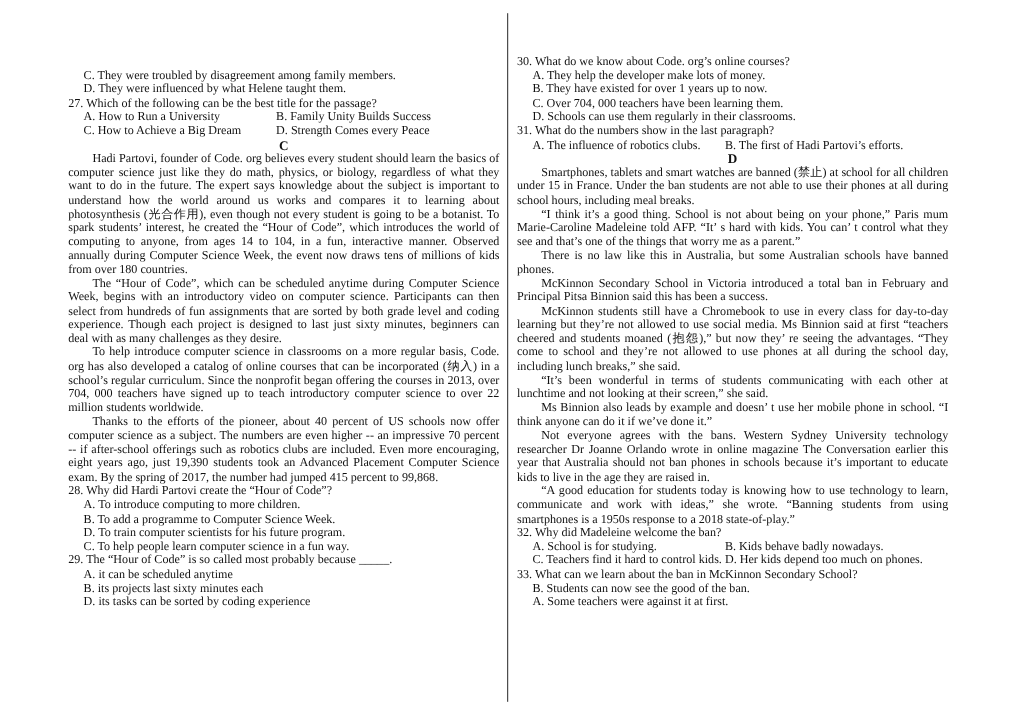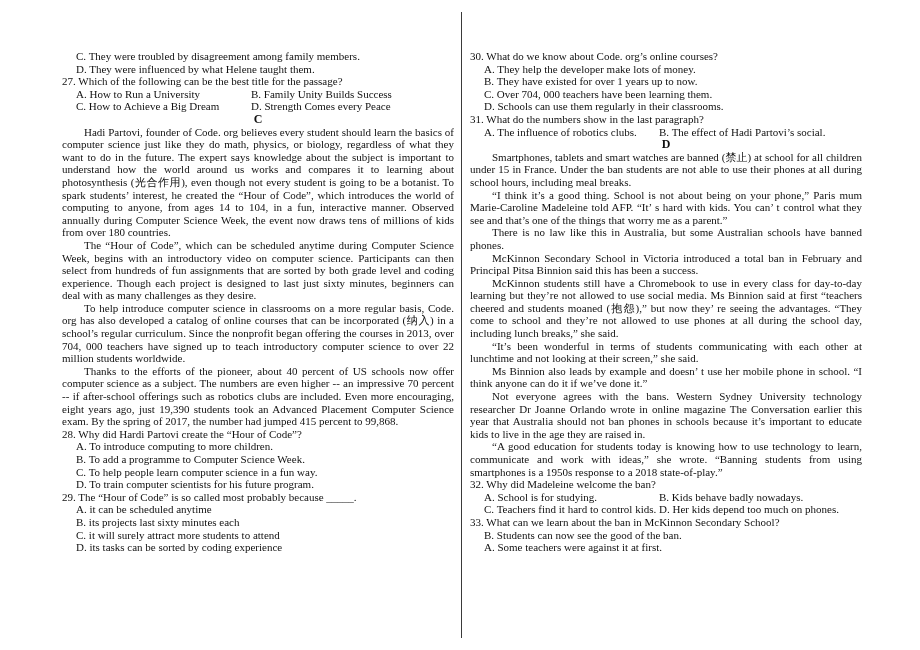--- a/index.html
+++ b/index.html
@@ -42,36 +42,35 @@
         <div class="block pair"><span class="opt-l">A. How to Run a University</span><span class="opt-r">B. Family Unity Builds Success</span></div>
         <div class="block pair"><span class="opt-l">C. How to Achieve a Big Dream</span><span class="opt-r">D. Strength Comes every Peace</span></div>
         <div class="block section">C</div>
         <div class="block para">Hadi Partovi, founder of Code. org believes every student should learn the basics of computer science just like they do math, physics, or biology, regardless of what they want to do in the future. The expert says knowledge about the subject is important to understand how the world around us works and compares it to learning about photosynthesis (光合作用), even though not every student is going to be a botanist. To spark students’ interest, he created the “Hour of Code”, which introduces the world of computing to anyone, from ages 14 to 104, in a fun, interactive manner. Observed annually during Computer Science Week, the event now draws tens of millions of kids from over 180 countries.</div>
         <div class="block para">The “Hour of Code”, which can be scheduled anytime during Computer Science Week, begins with an introductory video on computer science. Participants can then select from hundreds of fun assignments that are sorted by both grade level and coding experience. Though each project is designed to last just sixty minutes, beginners can deal with as many challenges as they desire.</div>
         <div class="block para">To help introduce computer science in classrooms on a more regular basis, Code. org has also developed a catalog of online courses that can be incorporated (纳入) in a school’s regular curriculum. Since the nonprofit began offering the courses in 2013, over 704, 000 teachers have signed up to teach introductory computer science to over 22 million students worldwide.</div>
         <div class="block para">Thanks to the efforts of the pioneer, about 40 percent of US schools now offer computer science as a subject. The numbers are even higher -- an impressive 70 percent -- if after-school offerings such as robotics clubs are included. Even more encouraging, eight years ago, just 19,390 students took an Advanced Placement Computer Science exam. By the spring of 2017, the number had jumped 415 percent to 99,868.</div>
         <div class="block question">28. Why did Hardi Partovi create the “Hour of Code”?</div>
         <div class="block option">A. To introduce computing to more children.</div>
         <div class="block option">B. To add a programme to Computer Science Week.</div>
+        <div class="block option">D. To train computer scientists for his future program.</div>
         <div class="block option">C. To help people learn computer science in a fun way.</div>
-        <div class="block option">D. To train computer scientists for his future program.</div>
         <div class="block question">29. The “Hour of Code” is so called most probably because _____.</div>
         <div class="block option">A. it can be scheduled anytime</div>
         <div class="block option">B. its projects last sixty minutes each</div>
-        <div class="block option">C. it will surely attract more students to attend</div>
         <div class="block option">D. its tasks can be sorted by coding experience</div>
       </section>
     <section class="column">
         <div class="block question">30. What do we know about Code. org’s online courses?</div>
         <div class="block option">A. They help the developer make lots of money.</div>
         <div class="block option">B. They have existed for over 1 years up to now.</div>
         <div class="block option">C. Over 704, 000 teachers have been learning them.</div>
         <div class="block option">D. Schools can use them regularly in their classrooms.</div>
         <div class="block question">31. What do the numbers show in the last paragraph?</div>
-        <div class="block pair"><span class="opt-l">A. The influence of robotics clubs.</span><span class="opt-r">B. The effect of Hadi Partovi’s social.</span></div>
+        <div class="block pair"><span class="opt-l">A. The influence of robotics clubs.</span><span class="opt-r">B. The first of Hadi Partovi’s efforts.</span></div>
         <div class="block section">D</div>
         <div class="block para">Smartphones, tablets and smart watches are banned (禁止) at school for all children under 15 in France. Under the ban students are not able to use their phones at all during school hours, including meal breaks.</div>
         <div class="block para">“I think it’s a good thing. School is not about being on your phone,” Paris mum Marie-Caroline Madeleine told AFP. “It’ s hard with kids. You can’ t control what they see and that’s one of the things that worry me as a parent.”</div>
         <div class="block para">There is no law like this in Australia, but some Australian schools have banned phones.</div>
         <div class="block para">McKinnon Secondary School in Victoria introduced a total ban in February and Principal Pitsa Binnion said this has been a success.</div>
         <div class="block para">McKinnon students still have a Chromebook to use in every class for day-to-day learning but they’re not allowed to use social media. Ms Binnion said at first “teachers cheered and students moaned (抱怨),” but now they’ re seeing the advantages. “They come to school and they’re not allowed to use phones at all during the school day, including lunch breaks,” she said.</div>
         <div class="block para">“It’s been wonderful in terms of students communicating with each other at lunchtime and not looking at their screen,” she said.</div>
         <div class="block para">Ms Binnion also leads by example and doesn’ t use her mobile phone in school. “I think anyone can do it if we’ve done it.”</div>
         <div class="block para">Not everyone agrees with the bans. Western Sydney University technology researcher Dr Joanne Orlando wrote in online magazine The Conversation earlier this year that Australia should not ban phones in schools because it’s important to educate kids to live in the age they are raised in.</div>
         <div class="block para">“A good education for students today is knowing how to use technology to learn, communicate and work with ideas,” she wrote. “Banning students from using smartphones is a 1950s response to a 2018 state-of-play.”</div>

